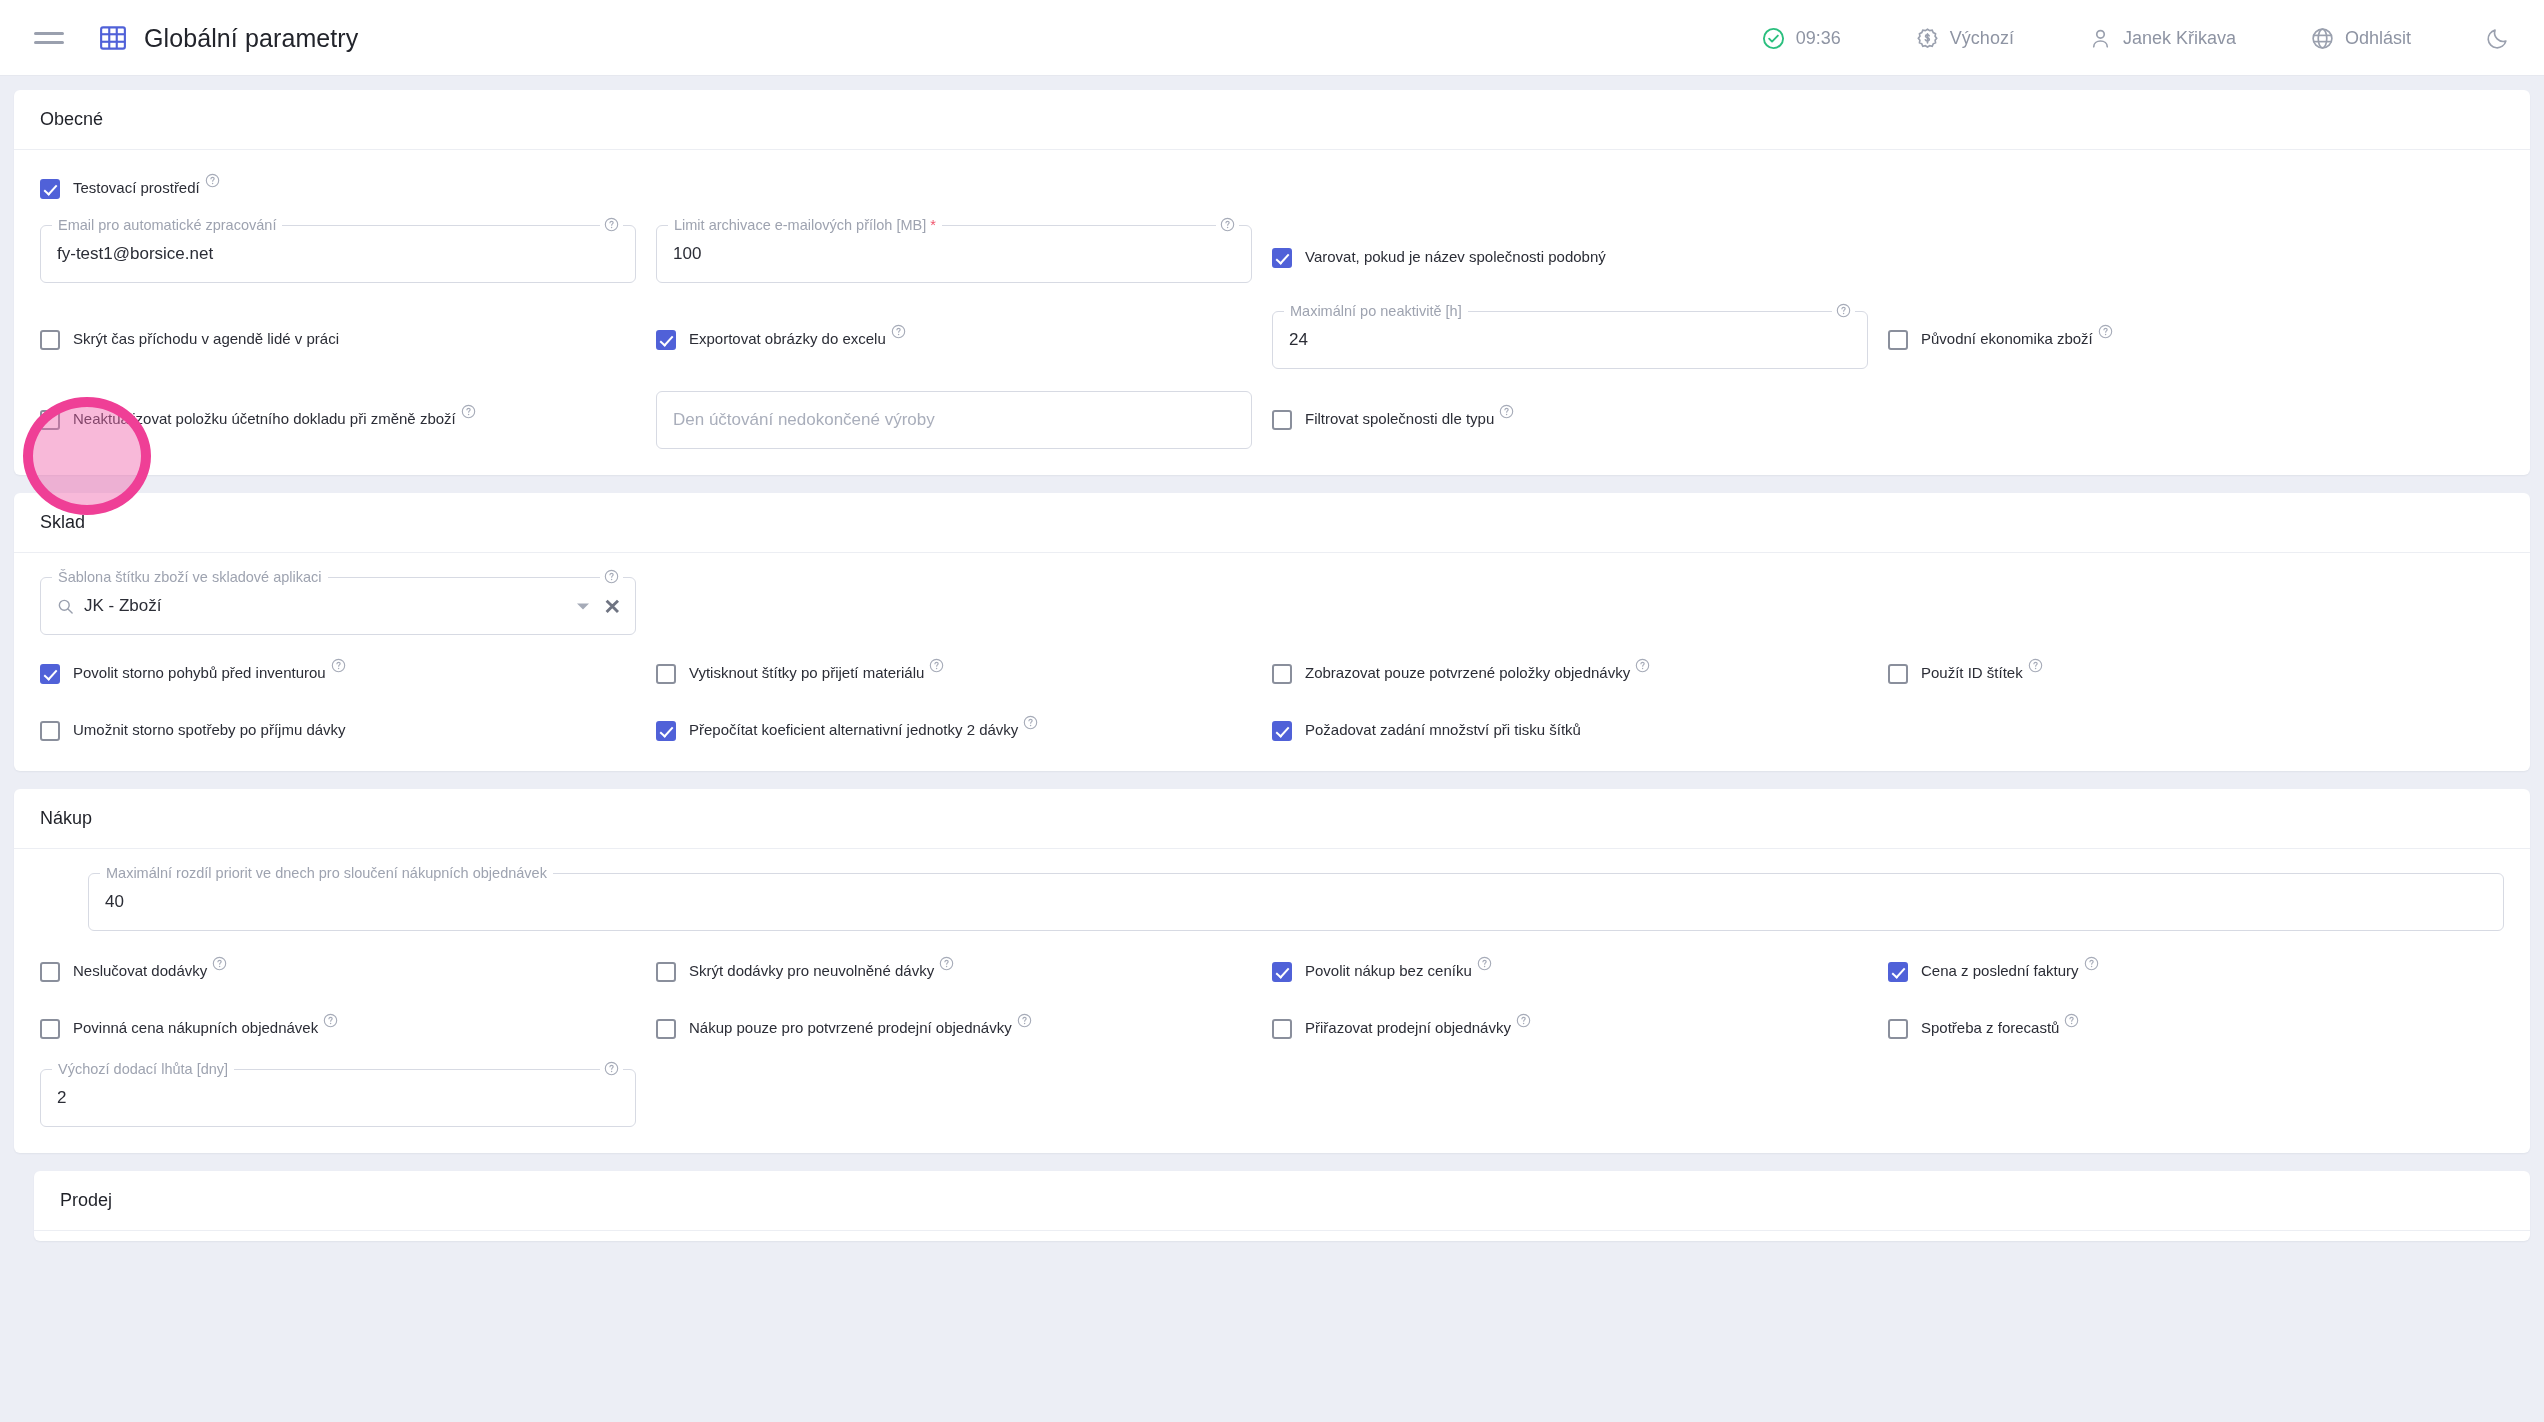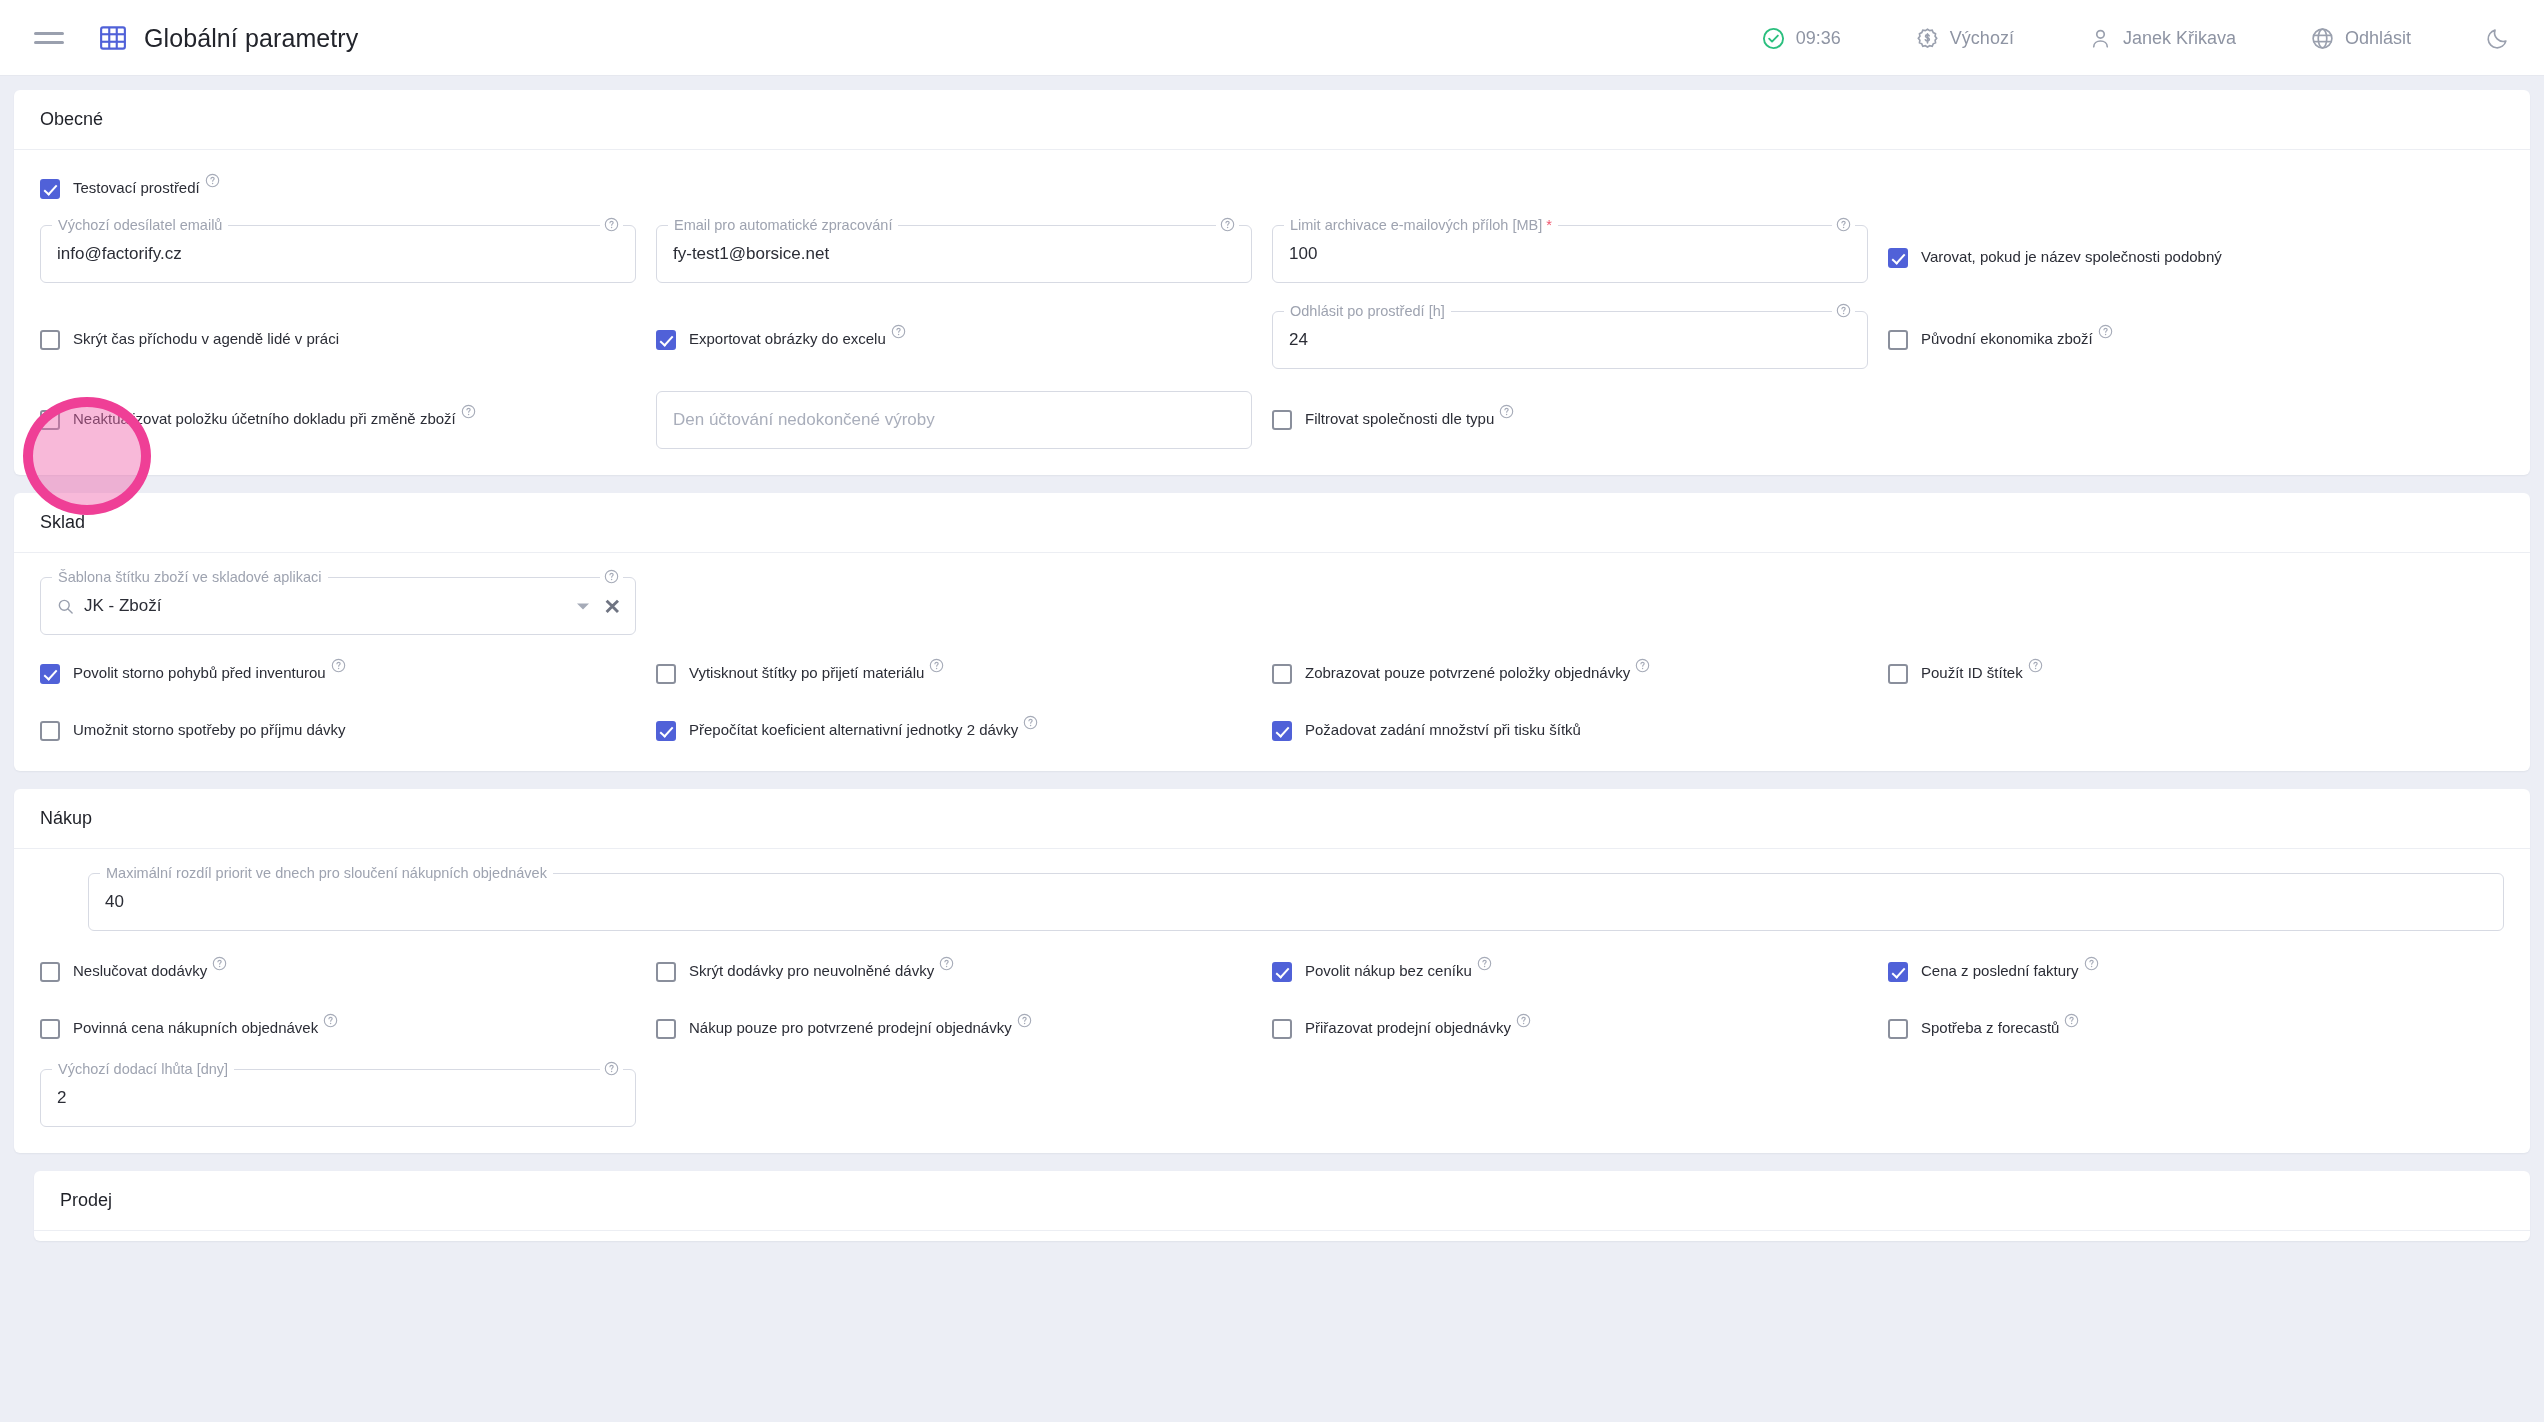--- a/index.html
+++ b/index.html
@@ -314,31 +314,20 @@
                   <circle cx="8" cy="8" r="6.6"></circle>
                   <path d="M6.3 6.2c.1-1 .9-1.6 1.8-1.6 1 0 1.7.6 1.7 1.5 0 1.3-1.6 1.3-1.6 2.6" stroke-linecap="round"></path>
                   <circle cx="8.1" cy="11.2" r=".75" fill="#a6abb8" stroke="none"></circle>
                 </svg></span></span>
         </label>
       </div>
 
       <div class="grid4 fieldwrap">
         <div>
           <div class="field">
-            <span class="legend">Výchozí odesílatel emailů</span>
-            <span class="val">info@factorify.cz</span>
-            <span class="help-corner"><svg width="15" height="15" viewBox="0 0 16 16" fill="none" stroke="#a6abb8" stroke-width="1.2">
-                  <circle cx="8" cy="8" r="6.6"></circle>
-                  <path d="M6.3 6.2c.1-1 .9-1.6 1.8-1.6 1 0 1.7.6 1.7 1.5 0 1.3-1.6 1.3-1.6 2.6" stroke-linecap="round"></path>
-                  <circle cx="8.1" cy="11.2" r=".75" fill="#a6abb8" stroke="none"></circle>
-                </svg></span>
-          </div>
-        </div>
-        <div>
-          <div class="field">
             <span class="legend">Email pro automatické zpracování</span>
             <span class="val">fy-test1@borsice.net</span>
             <span class="help-corner"><svg width="15" height="15" viewBox="0 0 16 16" fill="none" stroke="#a6abb8" stroke-width="1.2">
                   <circle cx="8" cy="8" r="6.6"></circle>
                   <path d="M6.3 6.2c.1-1 .9-1.6 1.8-1.6 1 0 1.7.6 1.7 1.5 0 1.3-1.6 1.3-1.6 2.6" stroke-linecap="round"></path>
                   <circle cx="8.1" cy="11.2" r=".75" fill="#a6abb8" stroke="none"></circle>
                 </svg></span>
           </div>
         </div>
         <div>
@@ -372,21 +361,21 @@
             <span class="box"></span>
             <span class="txt"><span>Exportovat obrázky do excelu</span><span class="help"><svg width="15" height="15" viewBox="0 0 16 16" fill="none" stroke="#a6abb8" stroke-width="1.2">
                     <circle cx="8" cy="8" r="6.6"></circle>
                     <path d="M6.3 6.2c.1-1 .9-1.6 1.8-1.6 1 0 1.7.6 1.7 1.5 0 1.3-1.6 1.3-1.6 2.6" stroke-linecap="round"></path>
                     <circle cx="8.1" cy="11.2" r=".75" fill="#a6abb8" stroke="none"></circle>
                   </svg></span></span>
           </label>
         </div>
         <div>
           <div class="field">
-            <span class="legend">Odhlásit po prostředí [h]</span>
+            <span class="legend">Maximální po neaktivitě [h]</span>
             <span class="val">24</span>
             <span class="help-corner"><svg width="15" height="15" viewBox="0 0 16 16" fill="none" stroke="#a6abb8" stroke-width="1.2">
                   <circle cx="8" cy="8" r="6.6"></circle>
                   <path d="M6.3 6.2c.1-1 .9-1.6 1.8-1.6 1 0 1.7.6 1.7 1.5 0 1.3-1.6 1.3-1.6 2.6" stroke-linecap="round"></path>
                   <circle cx="8.1" cy="11.2" r=".75" fill="#a6abb8" stroke="none"></circle>
                 </svg></span>
           </div>
         </div>
         <div style="padding-top:14px;">
           <label class="chk">

